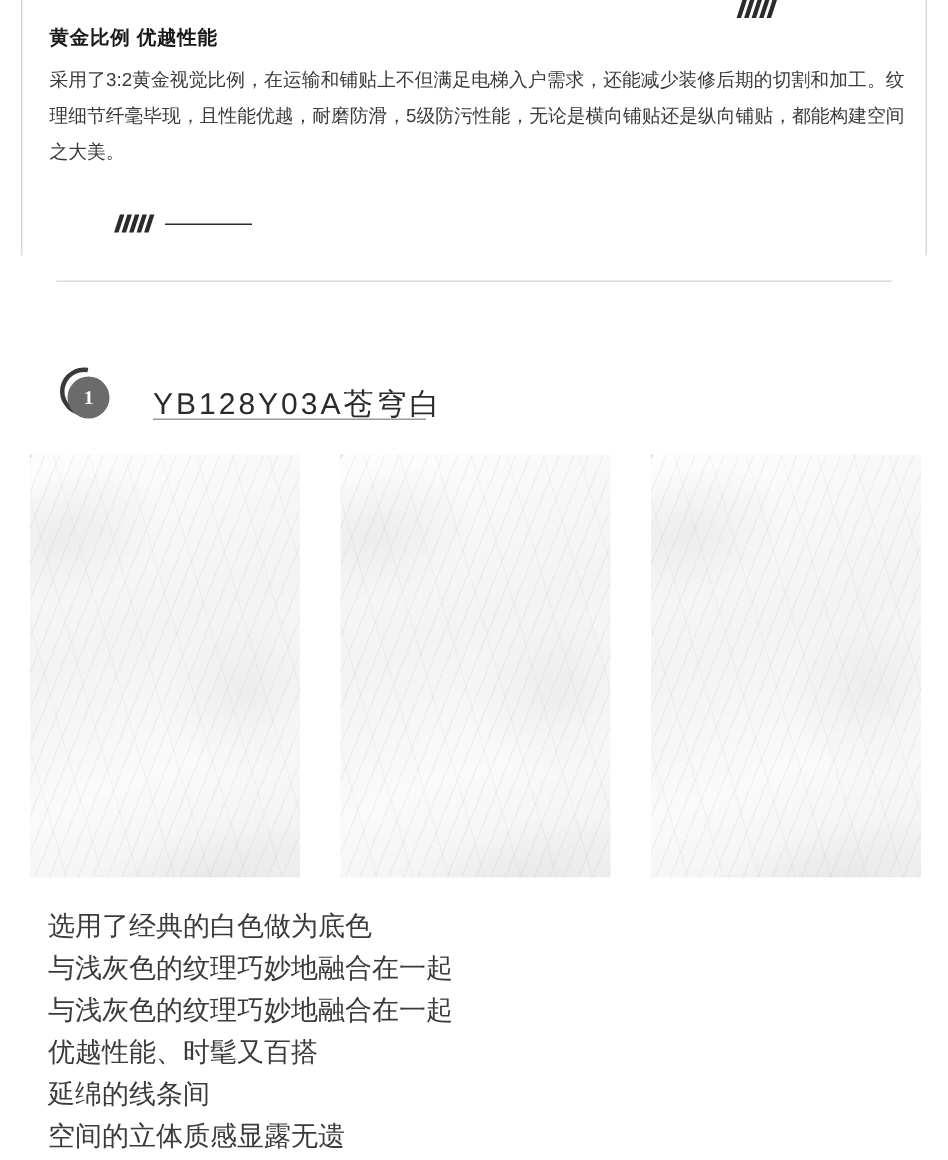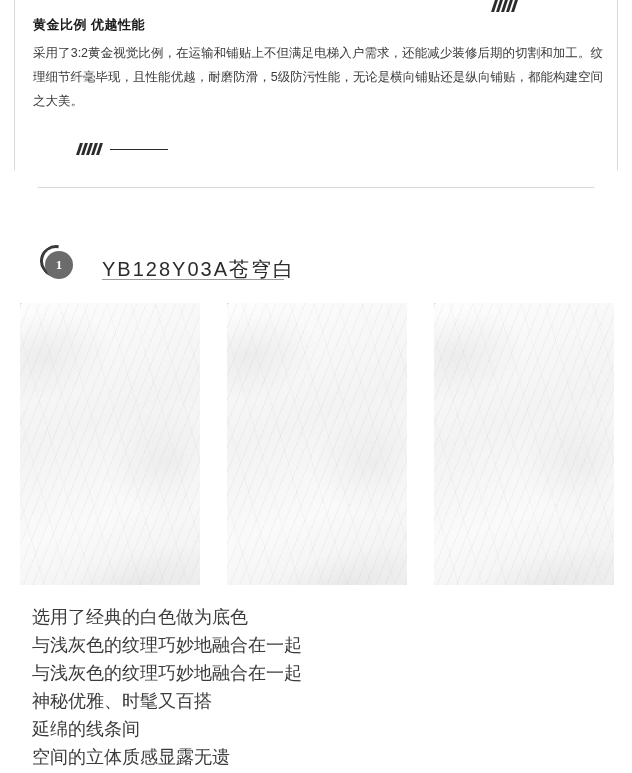--- a/index.html
+++ b/index.html
@@ -233,16 +233,16 @@
 <div class="tiles">
   <div class="tile"></div>
   <div class="tile"></div>
   <div class="tile"></div>
 </div>
 
 <div class="captions">
   <p>选用了经典的白色做为底色</p>
   <p>与浅灰色的纹理巧妙地融合在一起</p>
   <p>与浅灰色的纹理巧妙地融合在一起</p>
-  <p>神秘优雅、时髦又百搭</p>
+  <p>优越性能、时髦又百搭</p>
   <p>延绵的线条间</p>
   <p>空间的立体质感显露无遗</p>
 </div>
 
 </body></html>

